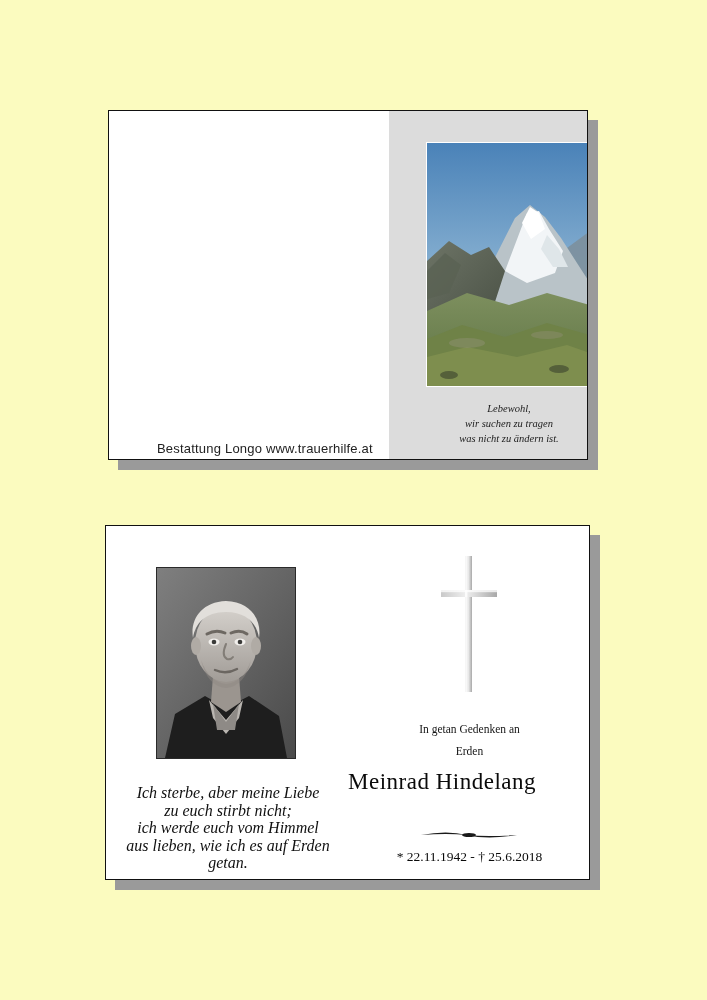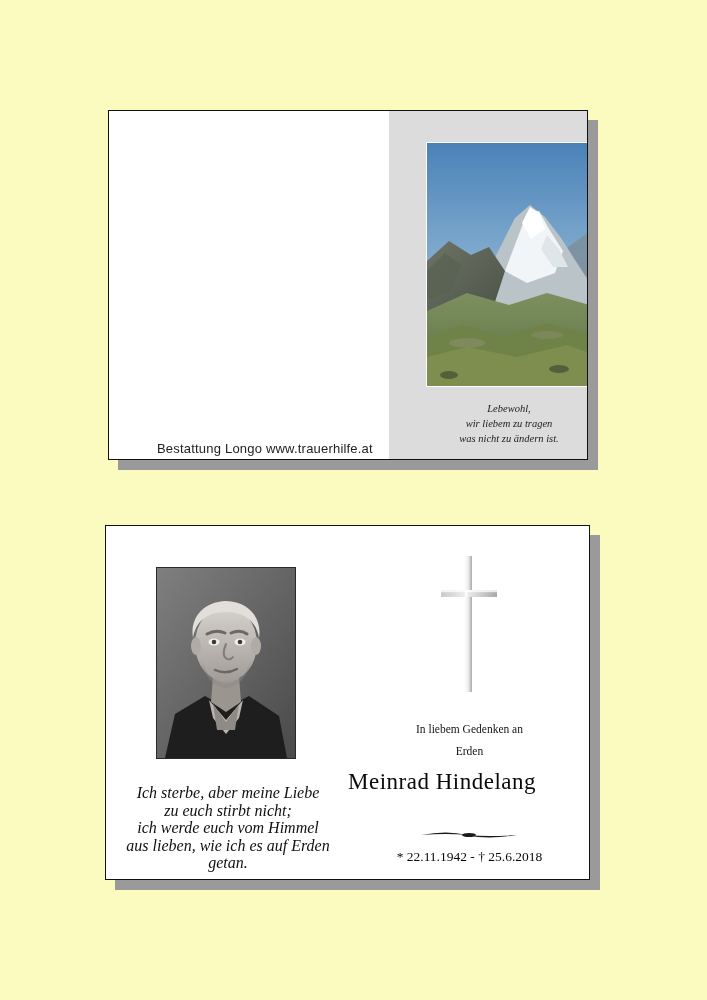--- a/index.html
+++ b/index.html
@@ -258,21 +258,21 @@
           <ellipse cx="40" cy="200" rx="18" ry="5" fill="#8d8f72" opacity="0.5"></ellipse>
           <ellipse cx="120" cy="192" rx="16" ry="4" fill="#8d8f72" opacity="0.45"></ellipse>
 
           <ellipse cx="22" cy="232" rx="9" ry="4" fill="#55603a"></ellipse>
           <ellipse cx="132" cy="226" rx="10" ry="4" fill="#55603a"></ellipse>
         </svg>
       </div>
 
       <div id="farewell-verse">
         <div>Lebewohl,</div>
-        <div>wir liebem zu tragen</div>
+        <div>wir suchen zu tragen</div>
         <div>was nicht zu ändern ist.</div>
       </div>
 
     </div>
   </div>
 </div>
 
 <div class="card-wrap" id="bottom-card-wrap">
   <div class="card-shadow" id="bottom-card-shadow"></div>
   <div class="card" id="bottom-card">
@@ -341,21 +341,21 @@
             <stop offset="100%" stop-color="#a8a8a8"></stop>
           </linearGradient>
         </defs>
         <rect x="32" y="2" width="7" height="136" fill="url(#crossg)"></rect>
         <rect x="8" y="36" width="56" height="7" fill="url(#crossg)"></rect>
         <rect x="32" y="2" width="2.4" height="136" fill="#ffffff" opacity="0.8"></rect>
         <rect x="8" y="36" width="56" height="2.2" fill="#ffffff" opacity="0.75"></rect>
       </svg>
 
       <div id="dedication">
-        <div>In liebem Gedenken an</div>
+        <div>In getan Gedenken an</div>
         <div>Erden</div>
       </div>
 
       <div id="deceased-name">Meinrad Hindelang</div>
       <div id="life-dates">* 22.11.1942 - † 25.6.2018</div>
 
       <svg id="flourish" viewBox="0 0 100 12" xmlns="http://www.w3.org/2000/svg">
         <path d="M2 6 Q28 1 48 6 Q68 11 98 6 Q68 8 48 6 Q28 4 2 6 Z" fill="#1a1a1a"></path>
         <ellipse cx="50" cy="6" rx="7" ry="2.1" fill="#1a1a1a"></ellipse>
       </svg>

